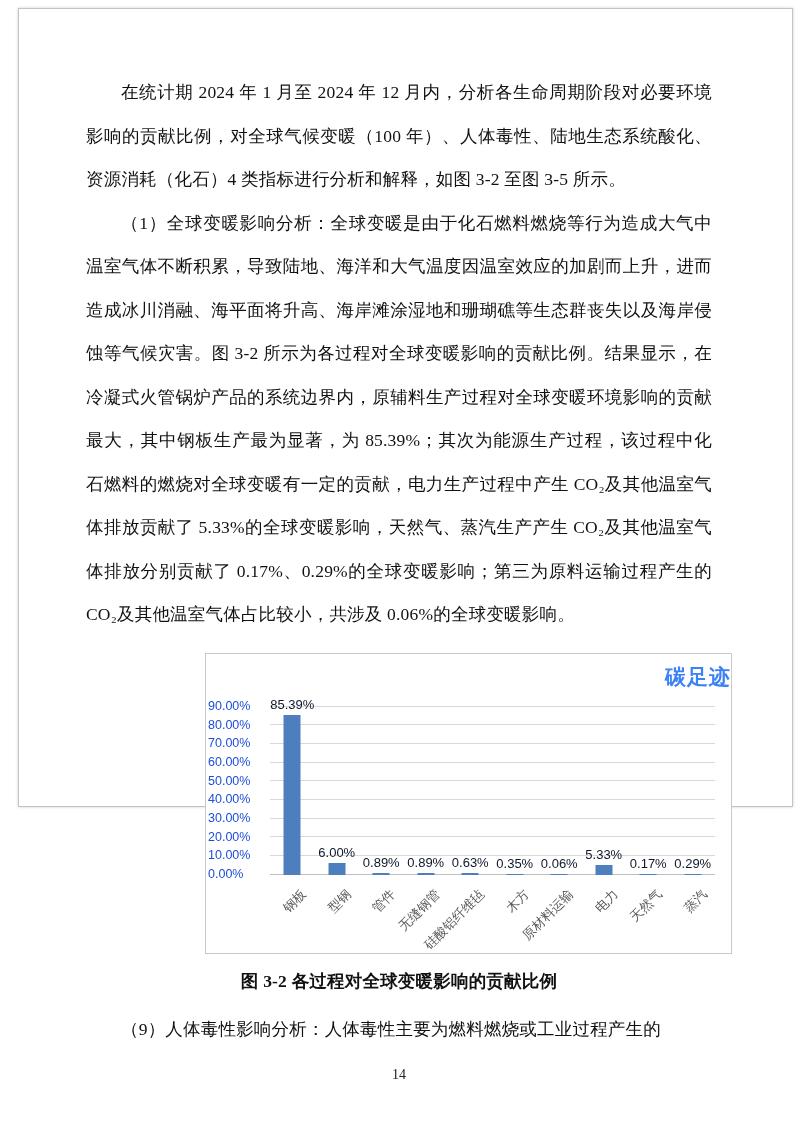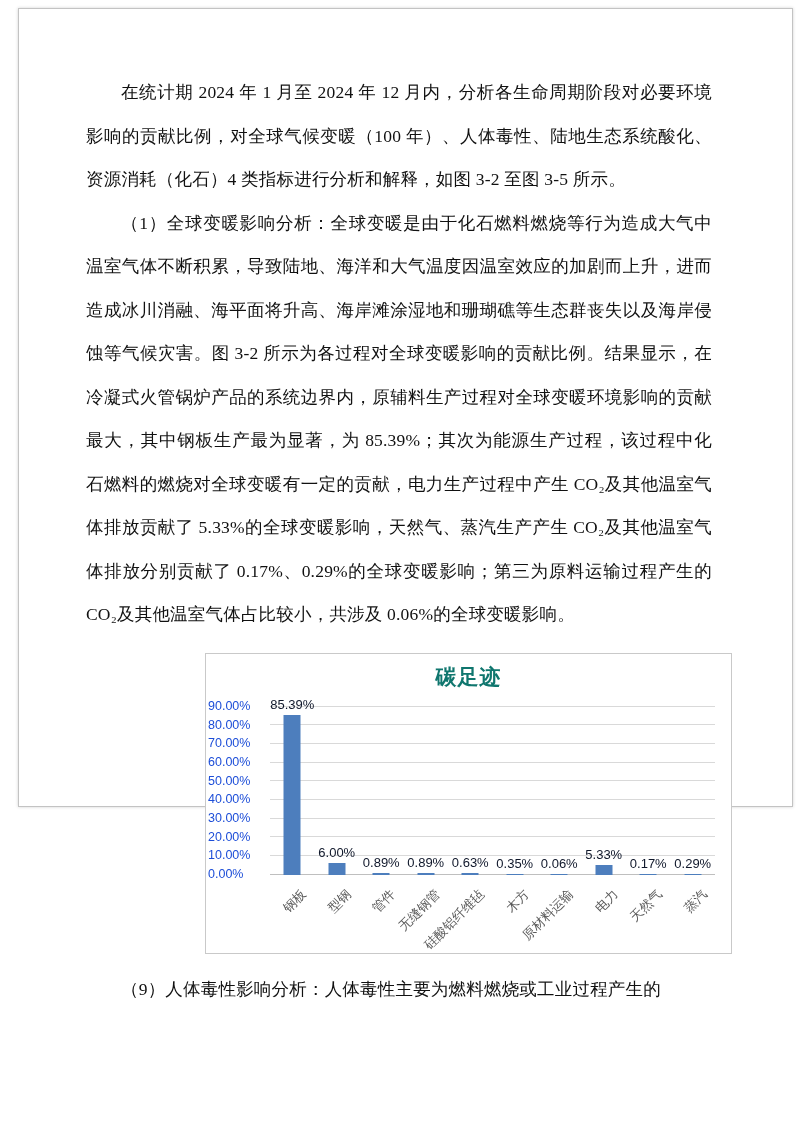--- a/index.html
+++ b/index.html
@@ -15,23 +15,23 @@
     text-indent:2em;letter-spacing:.2px;
   }
   .para b{font-weight:normal;}
   
   .chart{
     position:relative;margin:16px 0 0 119px;width:527px;height:301px;
     border:1px solid #c9c9c9;box-sizing:border-box;background:#fff;
     font-family:"Liberation Sans","DejaVu Sans",sans-serif;
   }
   .chart-title{
-    position:absolute;top:9px;left:0;right:0;text-align:center;
+    position:absolute;top:9px;left:0;right:0;text-align:right;
     font-family:"Liberation Serif","DejaVu Serif",serif;
-    font-size:21px;font-weight:bold;color:#0f766e;letter-spacing:1px;
+    font-size:21px;font-weight:bold;color:#3b82f6;letter-spacing:1px;
   }
   .plot{position:absolute;left:64px;right:16px;top:53px;height:168px;}
   .gridline{position:absolute;left:0;right:0;height:1px;background:#d9d9d9;}
   .gridline.axis{background:#bfbfbf;}
   .ytick{
     position:absolute;left:-62px;width:54px;text-align:left;
     font-size:12.5px;color:#1d4ed8;line-height:1;
   }
   .cells{position:absolute;left:0;right:0;top:0;bottom:0;display:flex;}
   .cell{flex:1 1 0;position:relative;}
@@ -136,18 +136,20 @@
             </div>
             <div class="cell">
               <div class="bar" style="height: 0.541333px; background: rgb(77, 126, 189);"></div>
               <div class="bar-label" style="bottom: 4.54133px;">0.29%</div>
               <div class="xlabel">蒸汽</div>
             </div>
           </div>
         </div>
     </div>
 
+    <p class="para fig-caption">图 3-2 各过程对全球变暖影响的贡献比例</p>
 
     <p class="para after-chart"><b>（9）人体毒性影响分析：</b><span>人体毒性主要为燃料燃烧或工业过程产生的</span></p>
 
+    <p class="page-number">14</p>
 
   </div>
 </div>
 
 </body></html>

